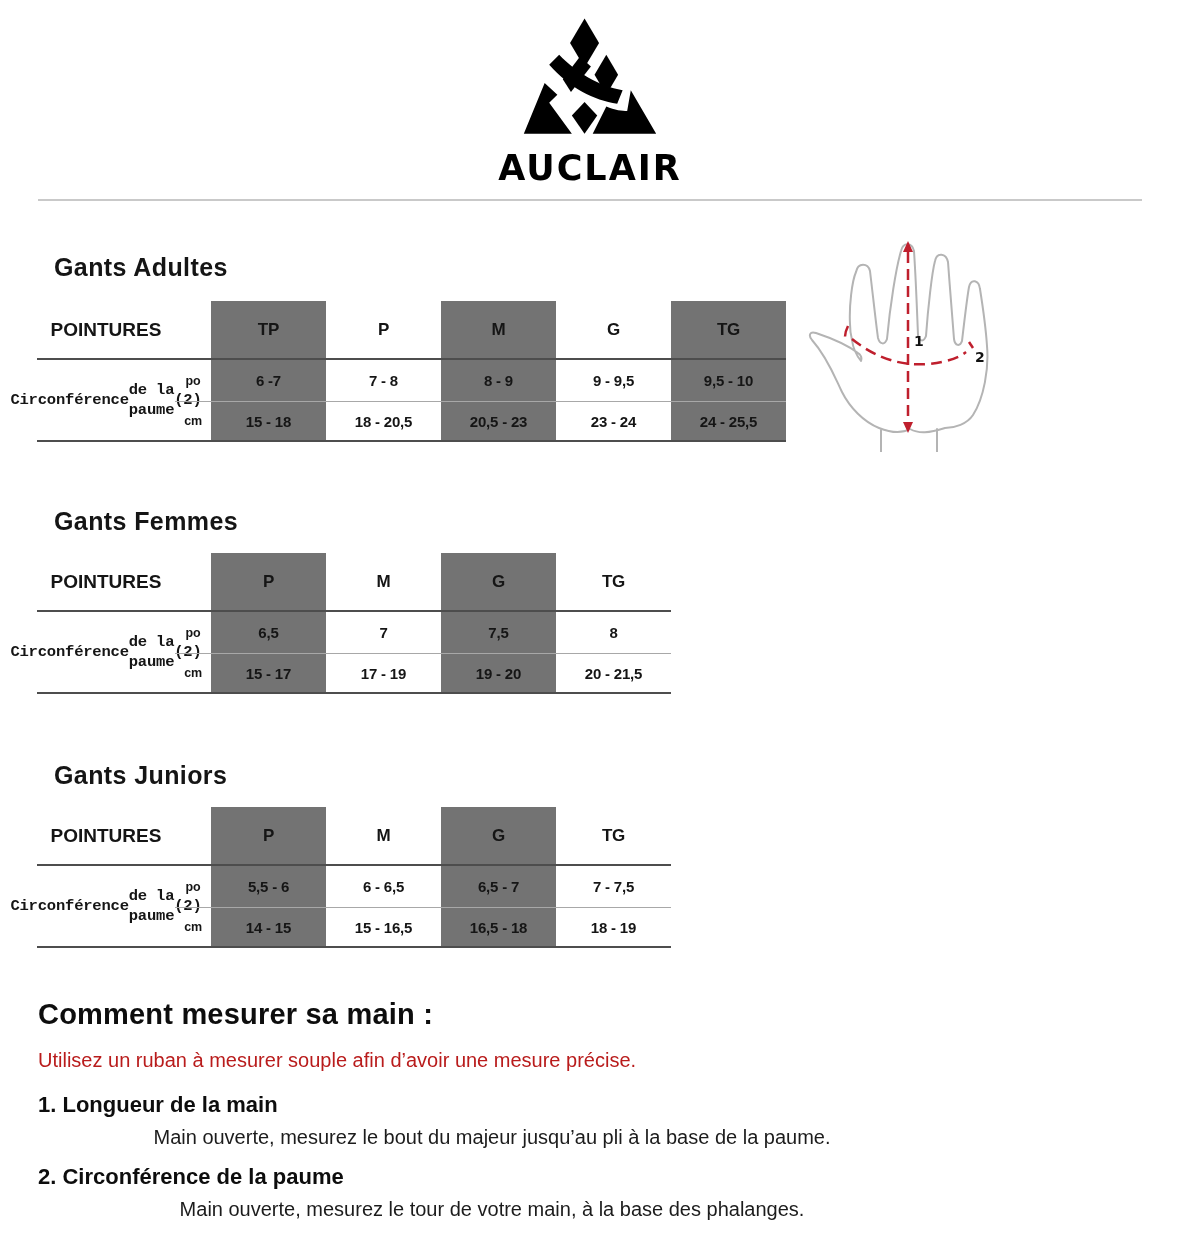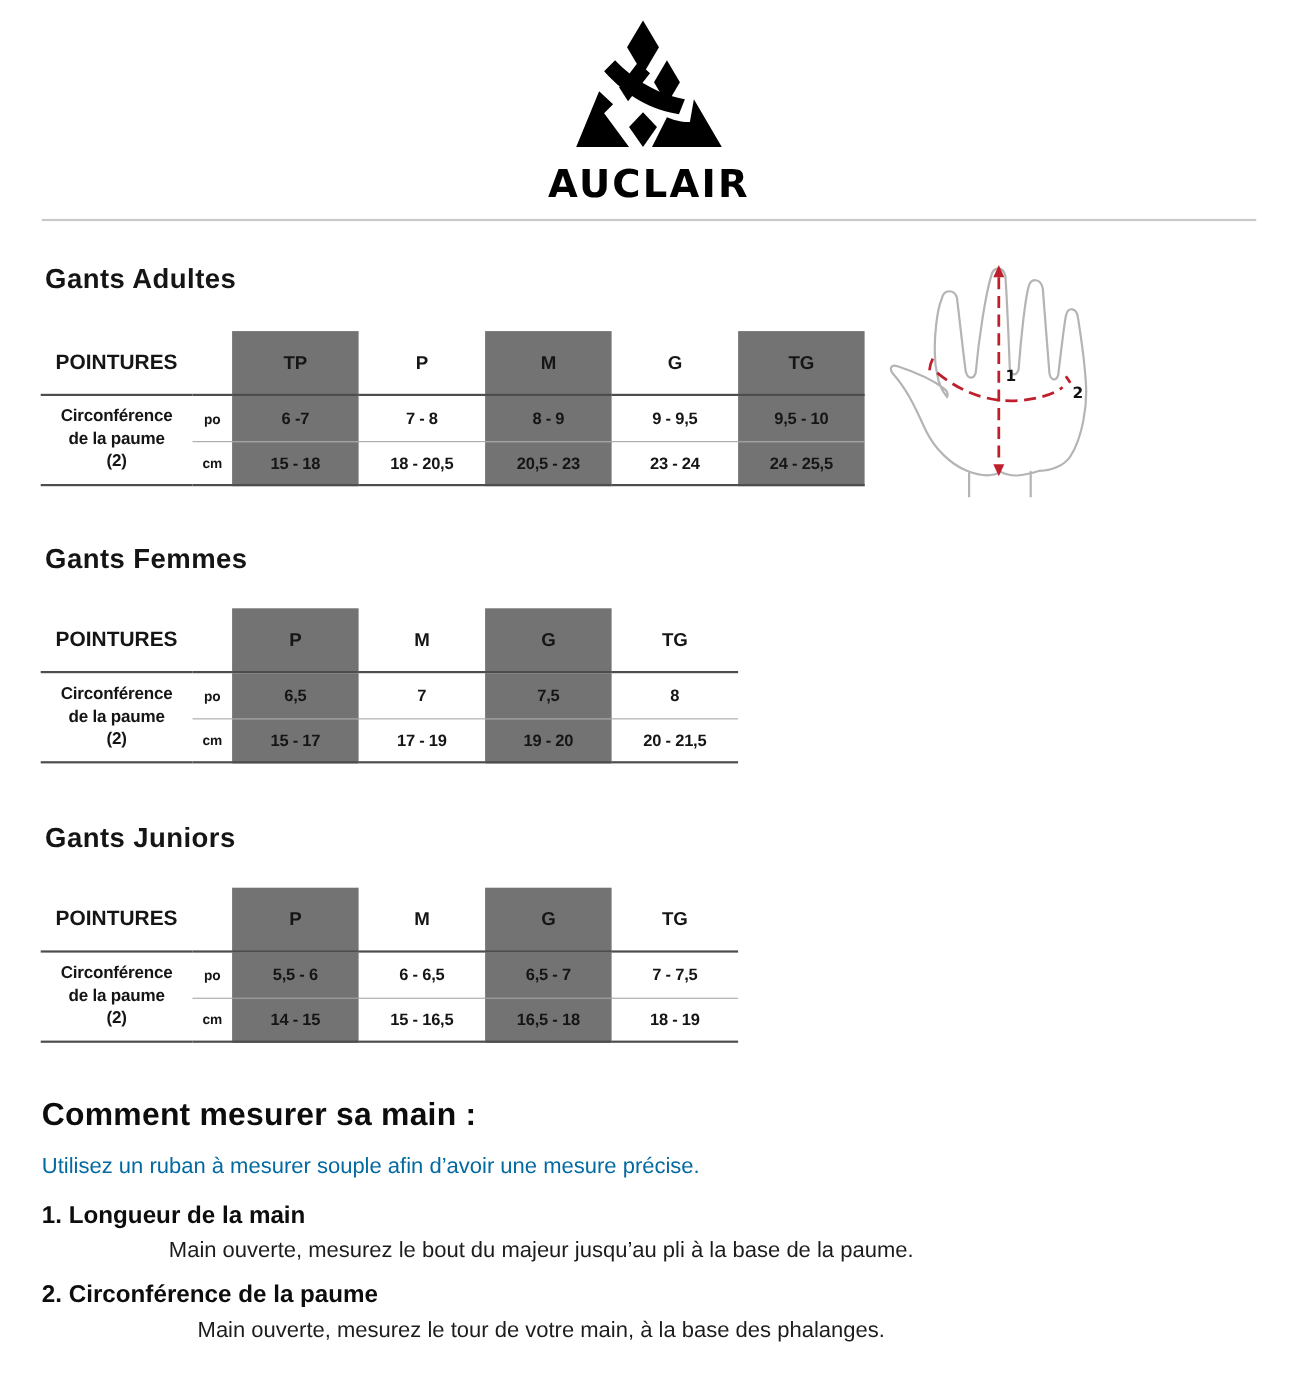--- a/index.html
+++ b/index.html
@@ -8,46 +8,46 @@
 
   
   .logo-block{position:absolute;left:0;top:0;width:1180px;height:200px;}
   .logo-mark{position:absolute;left:490px;top:14px;width:200px;height:136px;}
   .logo-word{position:absolute;left:0;top:148px;width:1180px;text-align:center;
     font-family:"DejaVu Sans", sans-serif;font-weight:bold;font-size:35px;
     letter-spacing:2px;color:#000;}
   .header-divider{position:absolute;left:38px;top:199px;width:1104px;height:2px;background:#c9c9c9;}
 
   
-  .section-title{position:absolute;left:38px;margin:3px;font-size:25px;font-weight:bold;
+  .section-title{position:absolute;left:38px;margin:16px;font-size:25px;font-weight:bold;
     letter-spacing:.4px;color:#151515;line-height:28px;text-align:center;}
   .t-adultes{top:237px;} .t-femmes{top:491px;} .t-juniors{top:745px;}
 
   
   .size-table{position:absolute;left:37px;display:grid;grid-template-rows:59px 42px 40px;}
   .tbl-adultes{top:301px;} .tbl-femmes{top:553px;} .tbl-juniors{top:807px;}
   .cell{box-sizing:border-box;display:flex;align-items:center;justify-content:center;
     font-weight:bold;color:#151515;letter-spacing:-0.2px;}
   .cell.shade{background:#737373;}
   .cell.hdr{border-bottom:2px solid #4d4d4d;font-size:17px;}
   .cell.hdr-label{font-size:19px;letter-spacing:0;}
-  .cell.row-label{flex-direction:column;border-bottom:2px solid #4d4d4d;
-    font-size:15.5px;line-height:1.32;text-align:center;}
+  .cell.row-label{flex-direction:row;border-bottom:2px solid #4d4d4d;
+    font-size:15.5px;line-height:1.32;text-align:center;font-family:Liberation Mono, monospace;}
   .cell.unit{font-size:12.5px;}
   .cell.val{font-size:15px;}
   .cell.r-po{border-bottom:1px solid #a8a8a8;}
   .cell.r-cm{border-bottom:2px solid #4d4d4d;}
 
   
   .hand-diagram{position:absolute;left:806px;top:236px;width:200px;height:216px;}
 
   
   .howto{position:absolute;left:38px;top:998px;width:880px;}
   .howto h3{margin:0 0 18px 0;font-size:29px;font-weight:bold;letter-spacing:.2px;color:#0d0d0d;line-height:32px;}
-  .howto .intro{margin:0 0 20px 0;font-size:20px;line-height:24px;color:#0369a1;}
+  .howto .intro{margin:0 0 20px 0;font-size:20px;line-height:24px;color:#b91c1c;}
   .step-title{margin:0 0 7px 0;font-size:22px;font-weight:bold;line-height:26px;color:#0d0d0d;}
   .step-desc{margin:0 0 15px 28px;font-size:20px;line-height:24px;color:#1c1c1c;text-align:center;}
 </style>
 </head>
 <body>
 
 <div class="page">
 
   <div class="logo-block">
     <svg class="logo-mark" viewBox="0 0 200 150" xmlns="http://www.w3.org/2000/svg">

